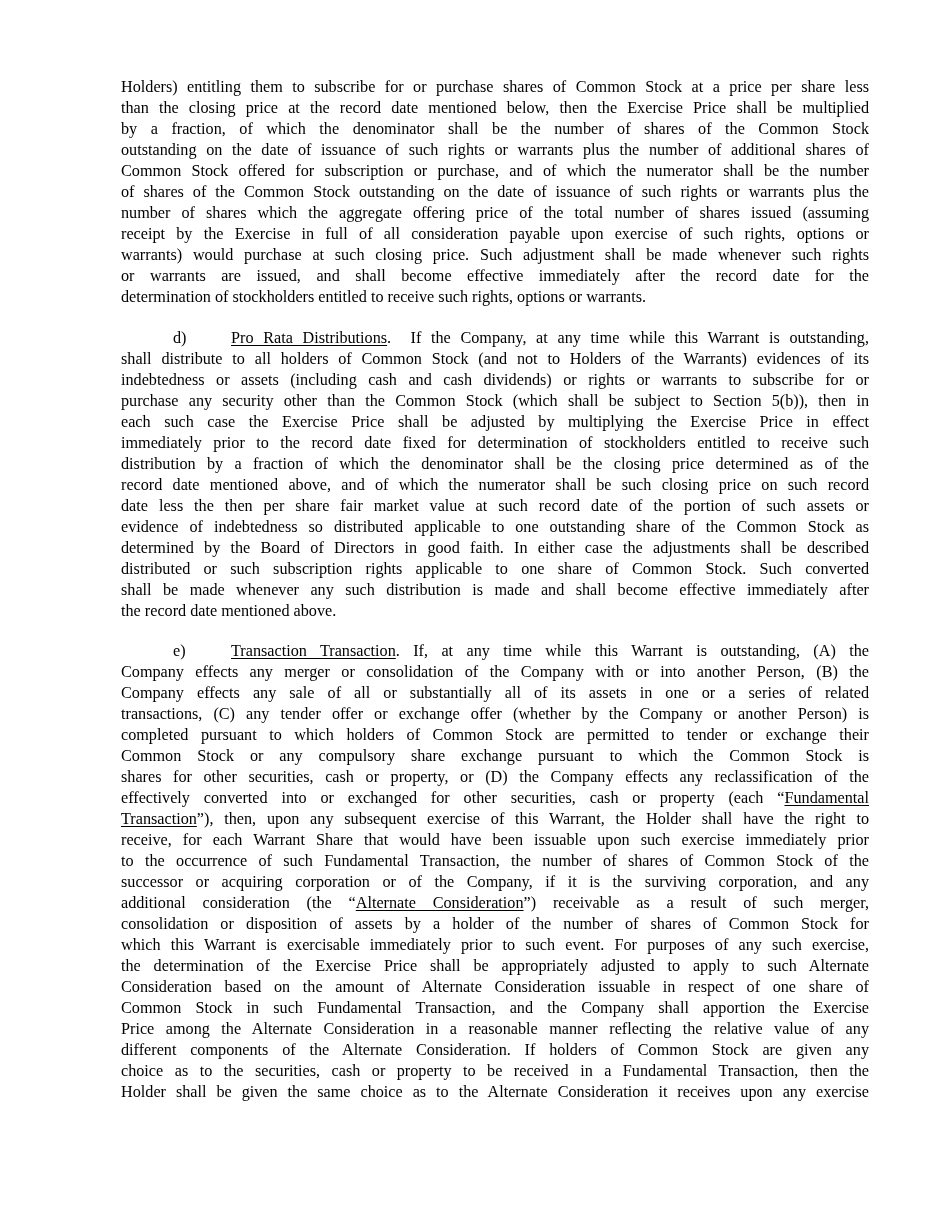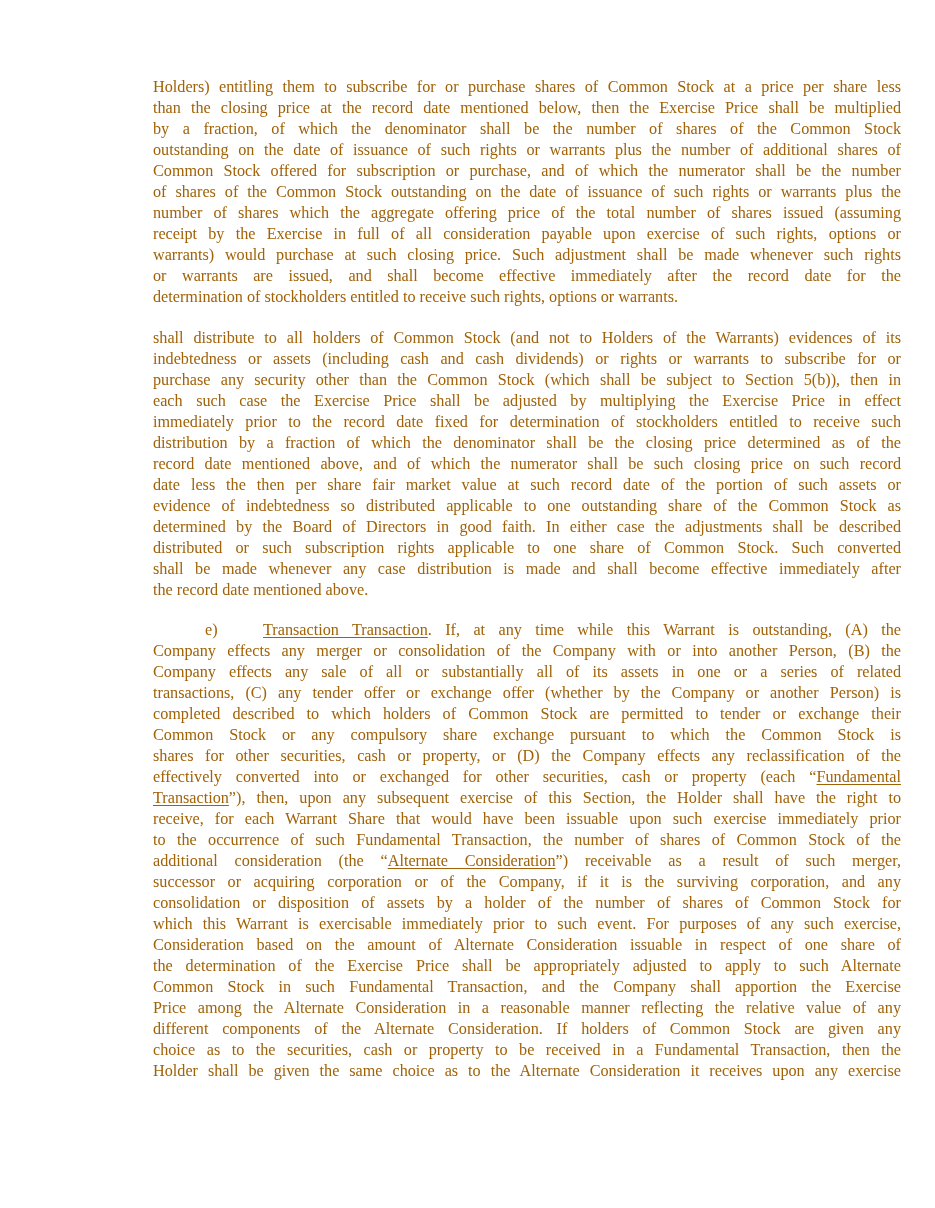--- a/index.html
+++ b/index.html
@@ -1,19 +1,19 @@
 <!DOCTYPE html>
 <html><head>
 <meta charset="utf-8">
 <style>
   html, body { margin: 0; padding: 0; background: #ffffff; }
   body { width: 935px; height: 1208px; position: relative; overflow: hidden; }
   .page {
     position: absolute; left: 121px; top: 77px; width: 748px;
-    font-family: "Liberation Serif", serif; font-size: 16.2px; color: #a16207; margin-left: 32px;
+    font-family: "Liberation Serif", serif; font-size: 16.2px; color: #000000;
   }
   .para { margin: 0 0 19.5px 0; }
   .line {
     display: block; height: 21px; line-height: 21px;
     text-align: justify; text-align-last: justify; white-space: nowrap;
     overflow: visible;
   }
   .line.last { text-align-last: left; }
   .line > span.w { white-space: pre; }
   .heading-num { display: inline-block; width: 58px; padding-left: 52px; }
@@ -32,53 +32,54 @@
     <span class="line">Common Stock offered for subscription or purchase, and of which the numerator shall be the number</span>
     <span class="line">of shares of the Common Stock outstanding on the date of issuance of such rights or warrants plus the</span>
     <span class="line">number of shares which the aggregate offering price of the total number of shares issued (assuming</span>
     <span class="line">receipt by the Exercise in full of all consideration payable upon exercise of such rights, options or</span>
     <span class="line">warrants) would purchase at such closing price.  Such adjustment shall be made whenever such rights</span>
     <span class="line">or warrants are issued, and shall become effective immediately after the record date for the</span>
     <span class="line last">determination of stockholders entitled to receive such rights, options or warrants.</span>
   </div>
 
   <div class="para">
+    <span class="line"><span class="heading-num">d)</span><span class="u">Pro Rata Distributions</span><span class="w">.  If the Company, at any time while this Warrant is outstanding,</span></span>
     <span class="line">shall distribute to all holders of Common Stock (and not to Holders of the Warrants) evidences of its</span>
     <span class="line">indebtedness or assets (including cash and cash dividends) or rights or warrants to subscribe for or</span>
     <span class="line">purchase any security other than the Common Stock (which shall be subject to Section 5(b)), then in</span>
     <span class="line">each such case the Exercise Price shall be adjusted by multiplying the Exercise Price in effect</span>
     <span class="line">immediately prior to the record date fixed for determination of stockholders entitled to receive such</span>
     <span class="line">distribution by a fraction of which the denominator shall be the closing price determined as of the</span>
     <span class="line">record date mentioned above, and of which the numerator shall be such closing price on such record</span>
     <span class="line">date less the then per share fair market value at such record date of the portion of such assets or</span>
     <span class="line">evidence of indebtedness so distributed applicable to one outstanding share of the Common Stock as</span>
     <span class="line">determined by the Board of Directors in good faith.  In either case the adjustments shall be described</span>
     <span class="line">distributed or such subscription rights applicable to one share of Common Stock.  Such converted</span>
-    <span class="line">shall be made whenever any case distribution is made and shall become effective immediately after</span>
+    <span class="line">shall be made whenever any such distribution is made and shall become effective immediately after</span>
     <span class="line last">the record date mentioned above.</span>
   </div>
 
   <div class="para">
     <span class="line"><span class="heading-num">e)</span><span class="u">Transaction Transaction</span><span class="w">. If, at any time while this Warrant is outstanding, (A) the</span></span>
     <span class="line">Company effects any merger or consolidation of the Company with or into another Person, (B) the</span>
     <span class="line">Company effects any sale of all or substantially all of its assets in one or a series of related</span>
     <span class="line">transactions, (C) any tender offer or exchange offer (whether by the Company or another Person) is</span>
-    <span class="line">completed described to which holders of Common Stock are permitted to tender or exchange their</span>
+    <span class="line">completed pursuant to which holders of Common Stock are permitted to tender or exchange their</span>
     <span class="line">Common Stock or any compulsory share exchange pursuant to which the Common Stock is</span>
     <span class="line">shares for other securities, cash or property, or (D) the Company effects any reclassification of the</span>
     <span class="line"><span class="w">effectively converted into or exchanged for other securities, cash or property (each “</span><span class="u">Fundamental</span></span>
-    <span class="line"><span class="u">Transaction</span><span class="w">”), then, upon any subsequent exercise of this Section, the Holder shall have the right to</span></span>
+    <span class="line"><span class="u">Transaction</span><span class="w">”), then, upon any subsequent exercise of this Warrant, the Holder shall have the right to</span></span>
     <span class="line">receive, for each Warrant Share that would have been issuable upon such exercise immediately prior</span>
     <span class="line">to the occurrence of such Fundamental Transaction, the number of shares of Common Stock of the</span>
+    <span class="line">successor or acquiring corporation or of the Company, if it is the surviving corporation, and any</span>
     <span class="line"><span class="w">additional consideration (the “</span><span class="u">Alternate Consideration</span><span class="w">”) receivable as a result of such merger,</span></span>
-    <span class="line">successor or acquiring corporation or of the Company, if it is the surviving corporation, and any</span>
     <span class="line">consolidation or disposition of assets by a holder of the number of shares of Common Stock for</span>
     <span class="line">which this Warrant is exercisable immediately prior to such event. For purposes of any such exercise,</span>
+    <span class="line">the determination of the Exercise Price shall be appropriately adjusted to apply to such Alternate</span>
     <span class="line">Consideration based on the amount of Alternate Consideration issuable in respect of one share of</span>
-    <span class="line">the determination of the Exercise Price shall be appropriately adjusted to apply to such Alternate</span>
     <span class="line">Common Stock in such Fundamental Transaction, and the Company shall apportion the Exercise</span>
     <span class="line">Price among the Alternate Consideration in a reasonable manner reflecting the relative value of any</span>
     <span class="line">different components of the Alternate Consideration.  If holders of Common Stock are given any</span>
     <span class="line">choice as to the securities, cash or property to be received in a Fundamental Transaction, then the</span>
     <span class="line">Holder shall be given the same choice as to the Alternate Consideration it receives upon any exercise</span>
   </div>
 
 </div>
 
 </body></html>

